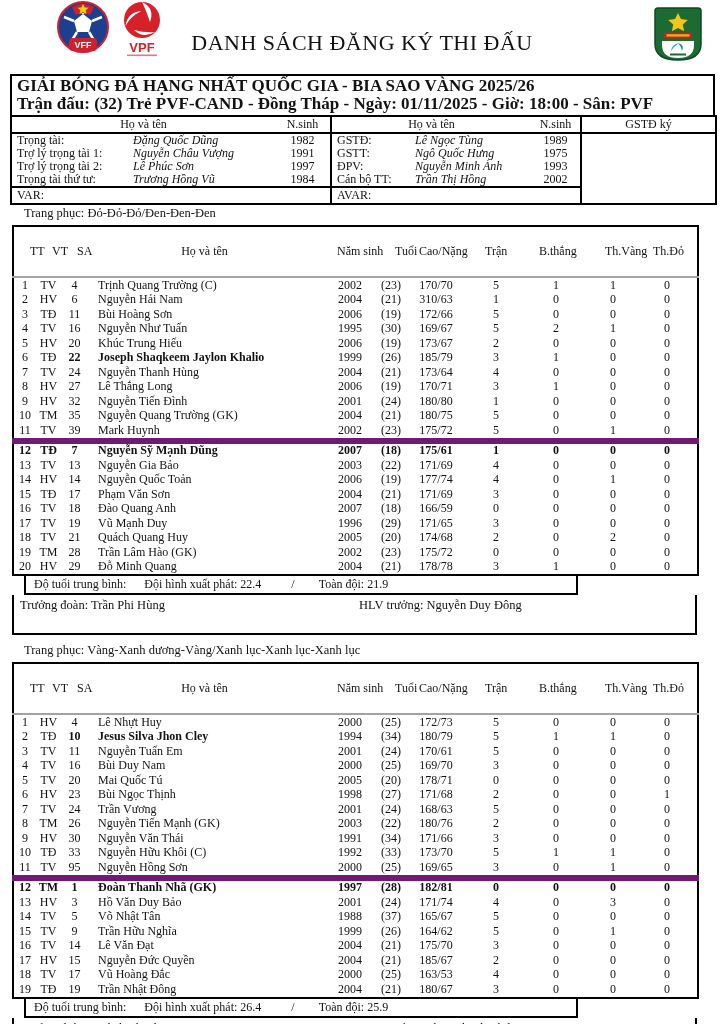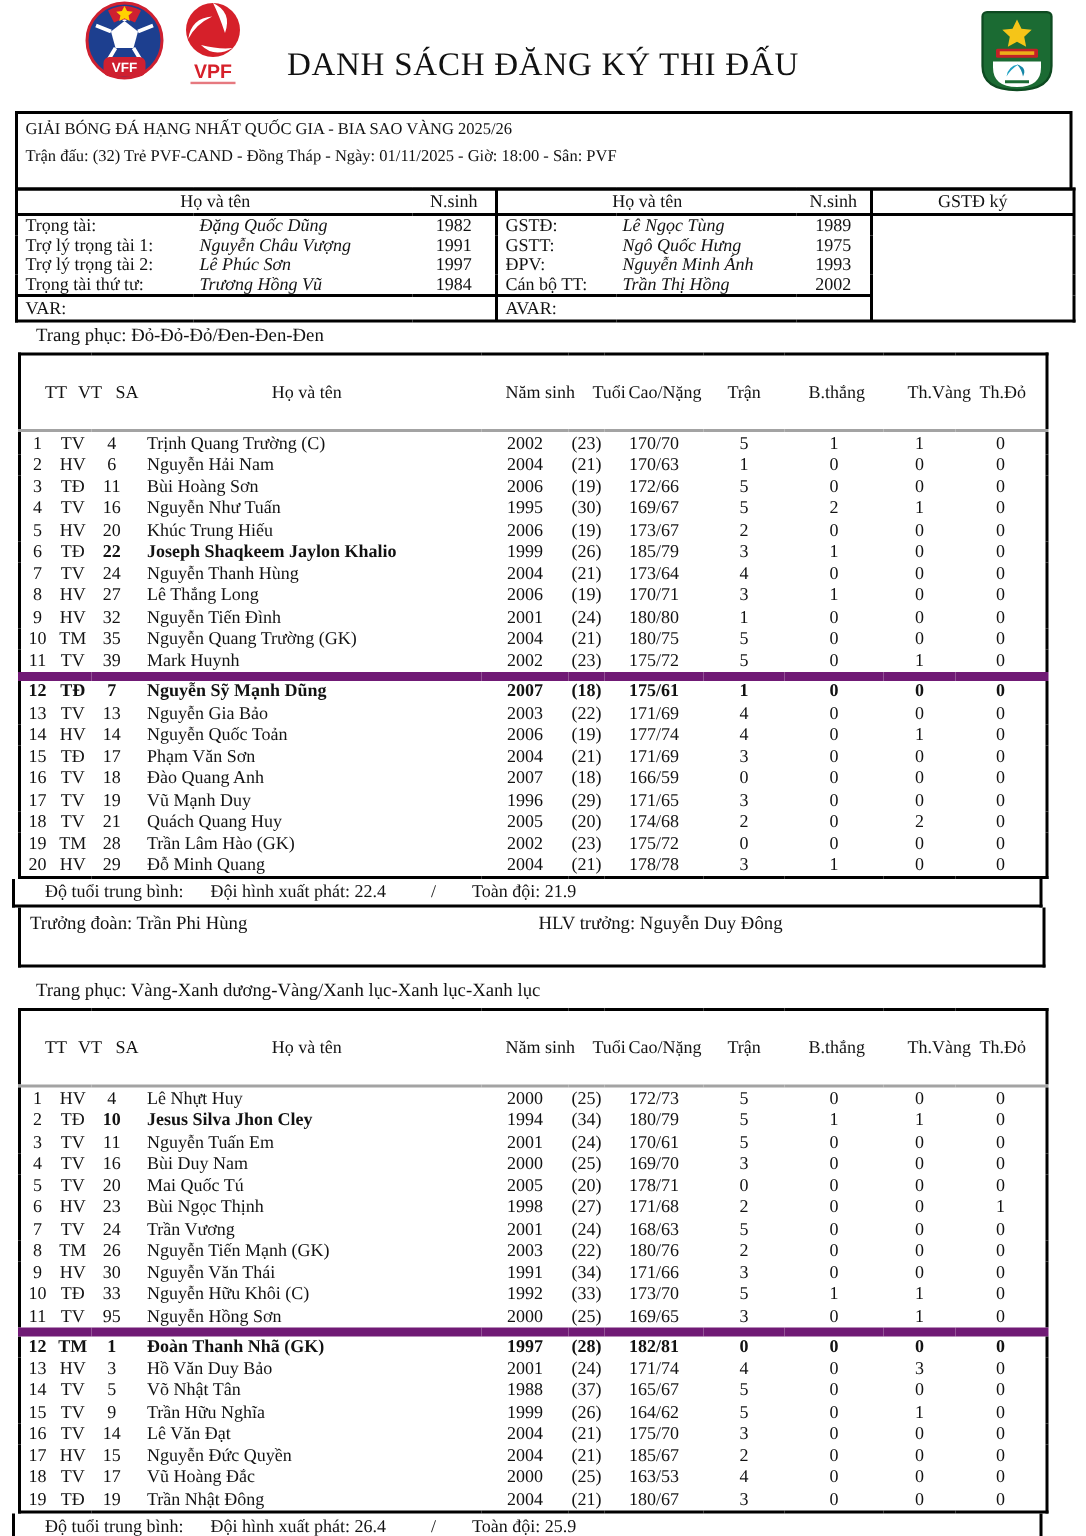--- a/index.html
+++ b/index.html
@@ -8,22 +8,22 @@
   .page{position:relative;width:724px;height:1024px;background:#fff;}
 
   
   .header{position:relative;height:74px;}
   .logos{position:absolute;left:54px;top:0;display:flex;gap:7px;align-items:flex-start;text-decoration:underline;}
   .title{position:absolute;left:0;right:0;top:30px;text-align:center;
          font-size:22px;letter-spacing:.5px;white-space:nowrap;}
   .badge{position:absolute;right:22px;top:5px;}
 
   
-  .info-box{margin:0 9px 0 10px;border:2px solid #000;padding:1px 5px 12px 5px;
-            font-weight:normal;font-size:11px;line-height:18px;}
+  .info-box{margin:0 9px 0 10px;border:2px solid #000;padding:1px 5px 2px 5px;
+            font-weight:bold;font-size:17px;line-height:18px;}
 
   
   table{border-collapse:collapse;}
   .officials{margin:-2px 9px 0 10px;width:705px;border:2px solid #000;
              table-layout:fixed;font-size:12px;}
   .officials th{font-weight:normal;height:15px;padding:0;border-bottom:2px solid #000;}
   .officials td{height:13px;line-height:13px;padding:0;white-space:nowrap;overflow:hidden;}
   .olabel{text-align:left;padding-left:5px !important;}
   .oname{text-align:left;padding-left:4px !important;font-style:italic;}
   .oyear{text-align:center;border-right:2px solid #000;}
@@ -44,22 +44,22 @@
   .roster{margin-left:12px;width:685px;border:2px solid #000;table-layout:fixed;
           font-size:12px;}
   .roster thead th{height:17px;padding:16px;font-weight:normal;border-bottom:2px solid #a3a3a3;
                    white-space:nowrap;}
   .roster tbody td{height:14.5px;line-height:13.5px;padding:0;text-align:center;
                    white-space:nowrap;overflow:visible;}
   .roster td.name{text-align:left;padding-left:10px;}
   .roster tr.sep td{border-top:6px solid #701a75;font-weight:bold;}
   .roster tr.bold td:nth-child(3),.roster tr.bold td:nth-child(4){font-weight:bold;}
 
-  .avg-row{margin-left:8px;width:687px;box-sizing:border-box;border:2px solid #000;
-           border-top:none;height:19px;line-height:17px;font-size:12px;padding-left:20px;
+  .avg-row{margin-left:24px;width:554px;box-sizing:border-box;border:2px solid #000;
+           border-top:none;height:19px;line-height:17px;font-size:12px;padding-left:8px;
            white-space:nowrap;}
   .avg-row .g1{margin-left:15px;} .avg-row .g2{margin-left:27px;} .avg-row .g3{margin-left:21px;}
   .staff-row{margin-left:12px;width:685px;box-sizing:border-box;border:2px solid #000;
              border-top:none;height:40px;position:relative;font-size:12.5px;
              padding:3px 0 12px 6px;}
   .staff-right{position:absolute;left:345px;top:3px;}
   .block-gap{height:7px;}
 </style>
 </head>
 <body>
@@ -218,21 +218,21 @@
           <td class="yellow">1</td>
           <td class="red">0</td>
         </tr>
         <tr>
           <td class="tt">2</td>
           <td class="vt">HV</td>
           <td class="sa">6</td>
           <td class="name">Nguyễn Hải Nam</td>
           <td class="born">2004</td>
           <td class="age">(21)</td>
-          <td class="hw">170/63</td>
+          <td class="hw">310/63</td>
           <td class="matches">1</td>
           <td class="wins">0</td>
           <td class="yellow">0</td>
           <td class="red">0</td>
         </tr>
         <tr>
           <td class="tt">3</td>
           <td class="vt">TĐ</td>
           <td class="sa">11</td>
           <td class="name">Bùi Hoàng Sơn</td>

